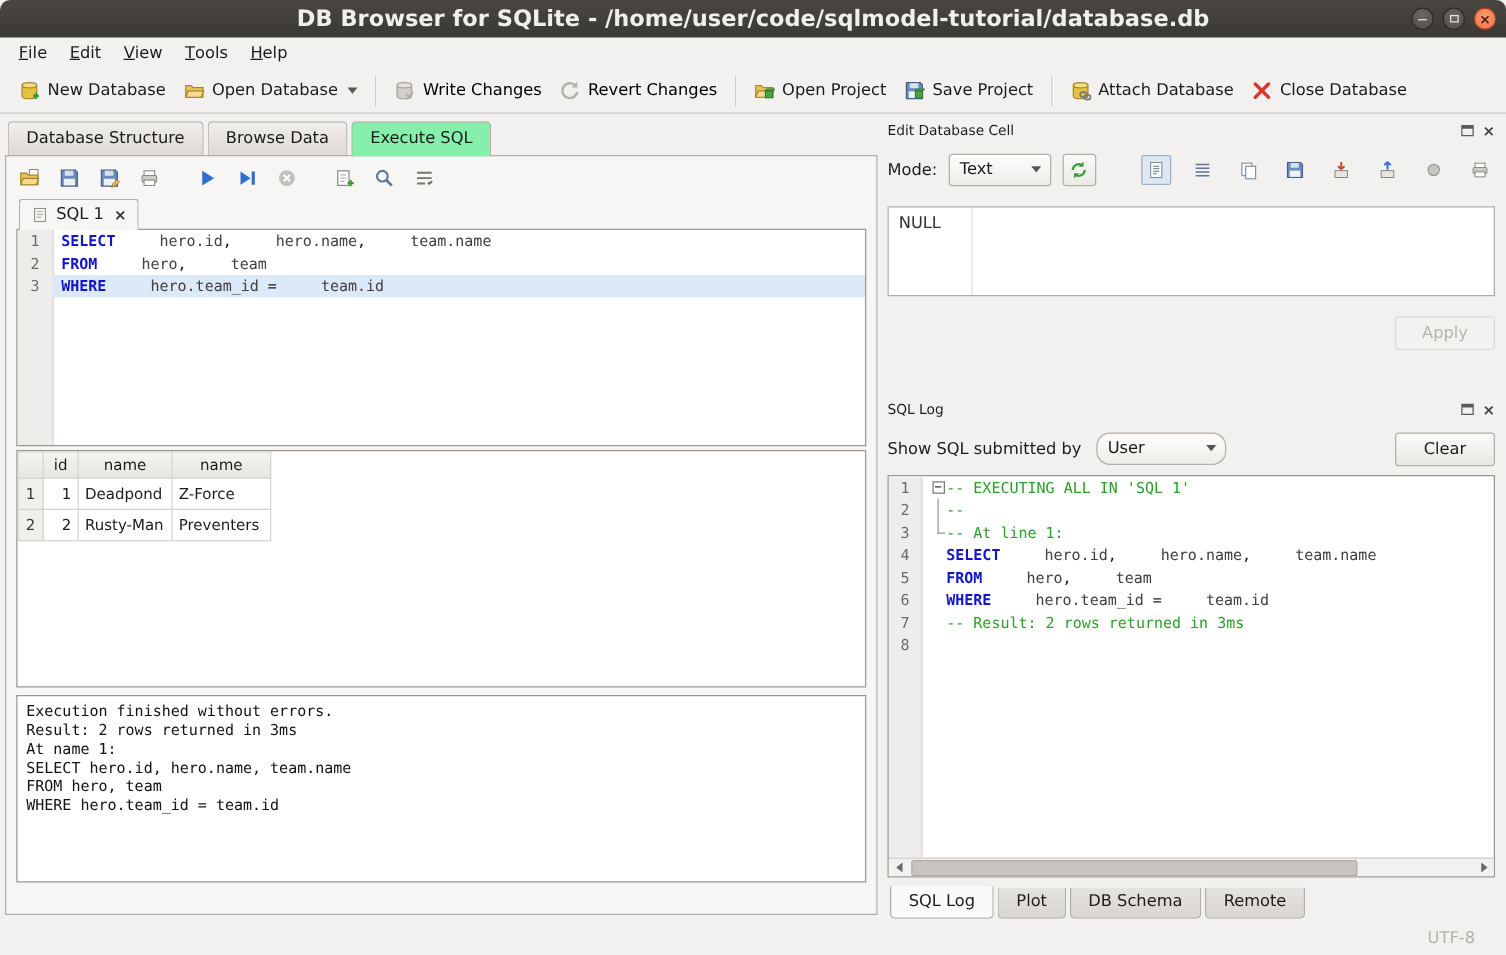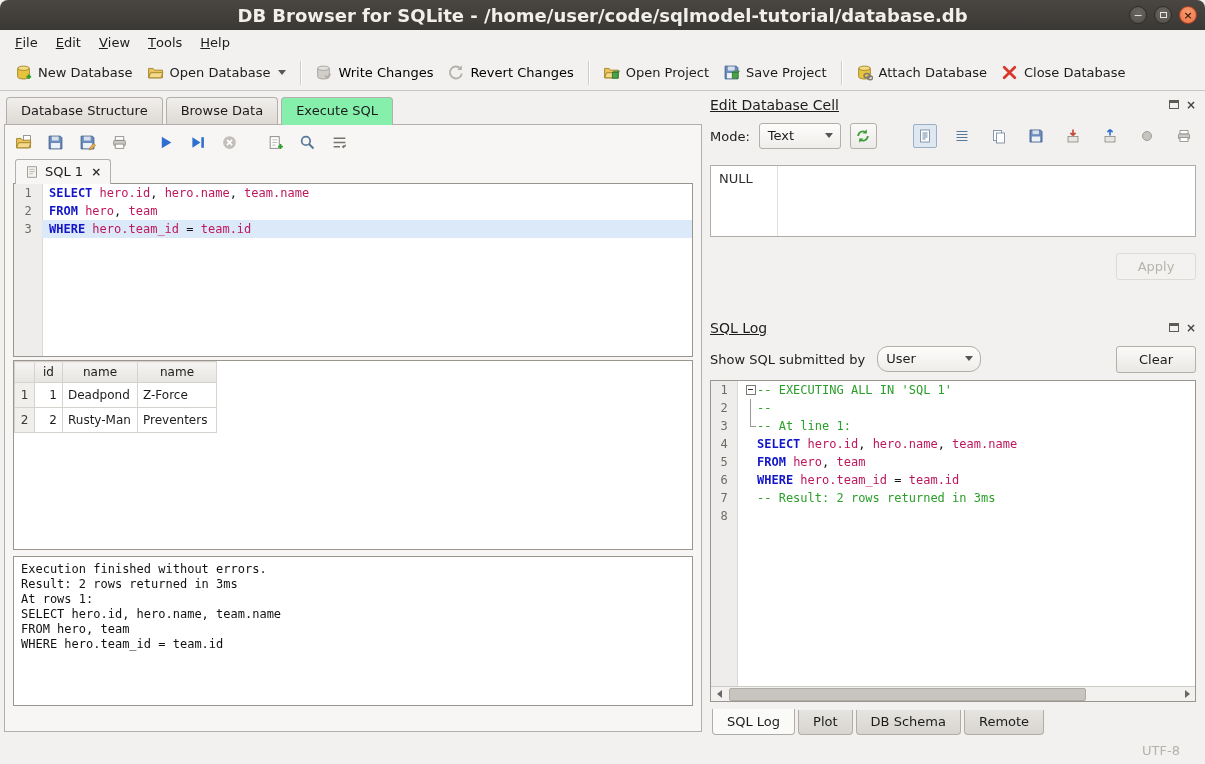--- a/index.html
+++ b/index.html
@@ -87,21 +87,21 @@
     font-family:"DejaVu Sans Mono","Liberation Mono",monospace; font-size:12px;
     overflow:hidden;
   }
   #sql-code { height:174px; }
   #sql-code::before { content:""; position:absolute; left:0; top:0; bottom:0; width:28px; background:#efedeb; border-right:1px solid #dbd8d3; }
   .code-line { display:flex; height:18px; line-height:18px; position:relative; }
   .ln { width:28px; flex:none; text-align:center; color:#6e6b66; position:relative; z-index:1; }
   .lc { flex:1; padding-left:7px; white-space:pre; }
   .code-line.cur .lc { background:#dce9f8; }
   .tok-kw { color:#1216c8; font-weight:bold; }
-  .tok-id { color:#be185d; }
+  .tok-id { color:#404040;margin-left:28px; }
   .tok-p  { color:#15151a; }
   .tok-cm { color:#2aa02a; }
 
   
   .results-area { margin-top:3px; height:190px; border:1px solid #9a968f; background:#fff; overflow:hidden; }
   table.results { border-collapse:collapse; font-size:12px; }
   table.results th, table.results td { border:1px solid #d6d3ce; height:25px; padding:0 5px; font-weight:normal; }
   table.results thead th { height:21px; background:linear-gradient(#f5f4f2,#e7e5e1); text-align:center; }
   .corner { width:20px; }
   th.rownum { width:20px; background:#f0efec; text-align:center; color:#3a3a3a; }
@@ -111,21 +111,21 @@
 
   
   .output-box {
     margin-top:6px; height:150px; border:1px solid #9a968f; background:#fff;
     font-family:"DejaVu Sans Mono","Liberation Mono",monospace; font-size:12px;
     line-height:15px; padding:5px 7px; color:#121212;
   }
 
   
   .dock-header { display:flex; align-items:center; height:21px; }
-  .dock-header .dh-title { font-size:14px;text-decoration:underline; }
+  .dock-header .dh-title { font-size:11px; }
   .dock-btns { margin-left:auto; display:flex; gap:7px; align-items:center; }
   .float-ic { width:10px; height:9px; border:1px solid #5e5b56; border-top:3px solid #5e5b56; display:block; }
   .close-ic { font-size:12px; font-weight:bold; color:#444; line-height:1; }
 
   .mode-row { margin-top:6px; display:flex; align-items:center; height:30px; }
   .mode-label { margin-right:9px; }
   .combo {
     display:inline-flex; align-items:center; justify-content:space-between;
     border:1px solid #b3afa9; border-radius:3px; background:linear-gradient(#fdfdfc,#efedea);
     padding:3px 7px 4px 8px; min-width:82px; height:26px;
@@ -435,21 +435,21 @@
                   <td class="col-n1">Rusty-Man</td>
                   <td class="col-n2">Preventers</td>
                 </tr>
               </tbody>
             </table>
         </div>
 
         <div class="output-box" id="output-box">
             <div>Execution finished without errors.</div>
             <div>Result: 2 rows returned in 3ms</div>
-            <div>At rows 1:</div>
+            <div>At name 1:</div>
             <div>SELECT hero.id, hero.name, team.name</div>
             <div>FROM hero, team</div>
             <div>WHERE hero.team_id = team.id</div>
           </div>
       </div>
     </div>
 
     <div class="right-panel">
 
       <div class="dock-header">

